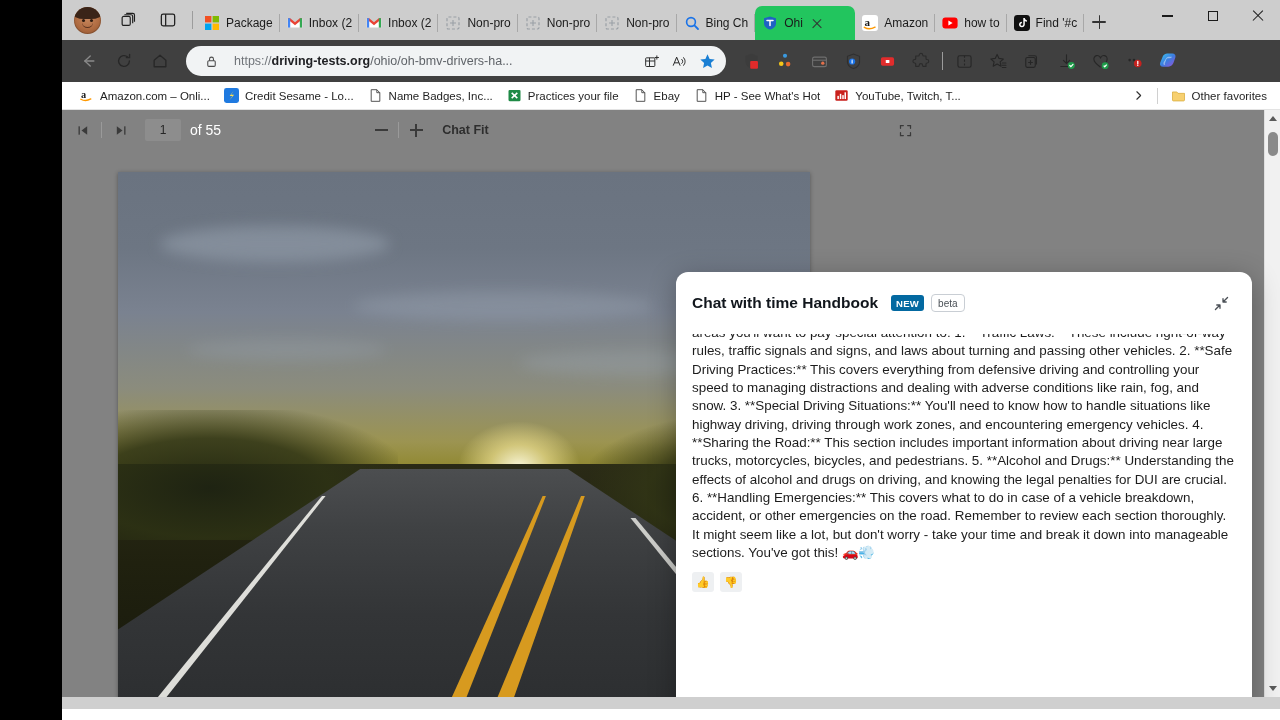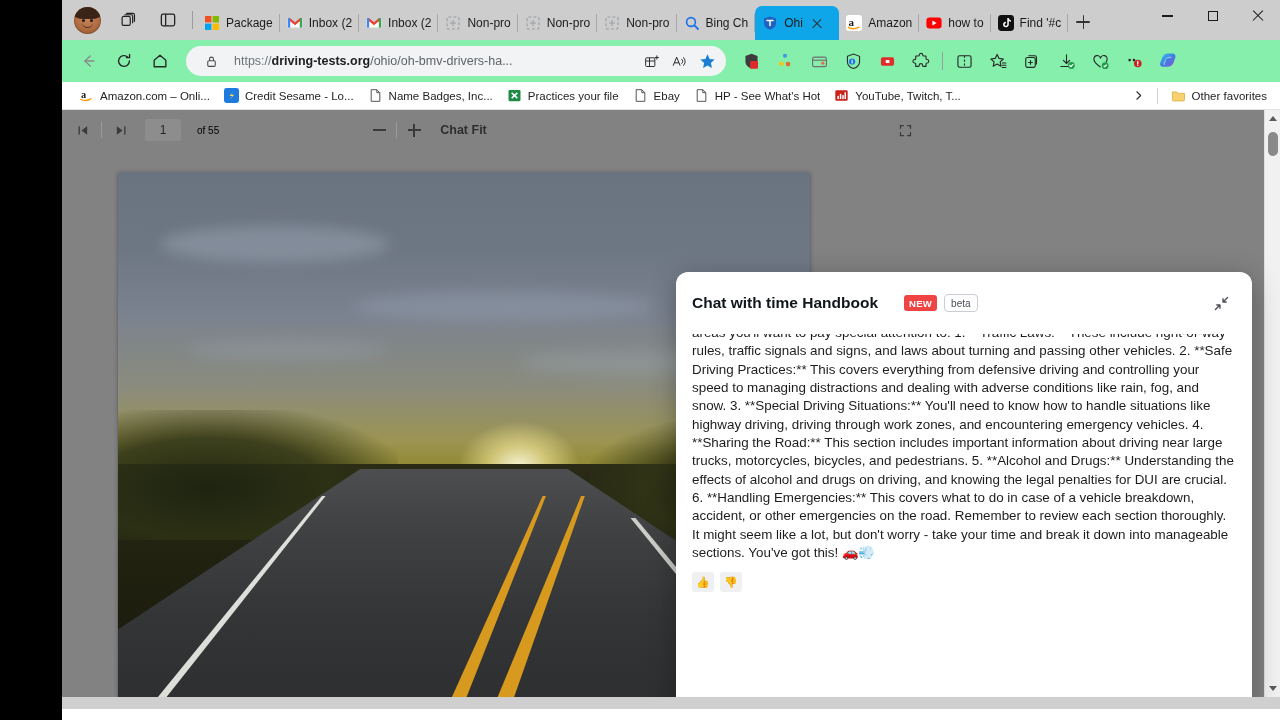--- a/index.html
+++ b/index.html
@@ -61,21 +61,21 @@
     min-width: 0; flex: 0 0 auto;
     font-size: 12px; color: #1b1b1b; position: relative;
     border-radius: 7px 7px 0 0;
   }
   .tab .tab-label {
     white-space: nowrap; overflow: hidden; max-width: 52px; display:block;
   }
   .tab:not(.active)::after {
     content:""; position:absolute; right:0; top:8px; height:18px; width:1px; background:#a8a8a8;
   }
-  .tab.active { background: #0ea5e9; width: 84px; }
+  .tab.active { background: #22c55e; width: 100px; }
   .tab.active::after { display:none; }
   .tab.active .tab-label { max-width: 40px; }
   .favicon { width: 16px; height: 16px; flex: 0 0 16px; display:block; }
   .tab-close {
     width: 16px; height:16px; flex:0 0 16px; position: relative;
   }
   .tab-close::before, .tab-close::after {
     content:""; position:absolute; left:2px; top:7.5px; width:12px; height:1.4px; background:#333;
   }
   .tab-close::before { transform: rotate(45deg); }
@@ -91,21 +91,21 @@
   .wbtn { width:45px; height:32px; display:flex; align-items:center; justify-content:center; }
   .wbtn span { display:block; }
   .w-min { width:11px; height:1.3px; background:#1a1a1a; }
   .w-max { width:10px; height:10px; border:1.3px solid #1a1a1a; }
   .w-cls { width:12px; height:12px; position:relative; }
   .w-cls::before,.w-cls::after{content:"";position:absolute;left:-1px;top:5.3px;width:14px;height:1.3px;background:#1a1a1a;}
   .w-cls::before{transform:rotate(45deg);} .w-cls::after{transform:rotate(-45deg);}
 
   
   #toolbar {
-    height: 42px; background: #86efac; display:flex; align-items:center;
+    height: 42px; background: #404040; display:flex; align-items:center;
     padding: 0 4px 0 8px; gap: 0;
   }
   .tbtn { width:36px;height:32px;display:flex;align-items:center;justify-content:center;flex:0 0 auto;}
   #urlbar {
     flex: 1 1 auto; height: 30px; background: #f1f3f4; border-radius: 15px;
     display:flex; align-items:center; gap: 2px; padding: 0 6px 0 12px;
     margin: 0 8px; min-width: 0; max-width: 540px;
   }
   #url-text {
     flex:1 1 auto; font-size: 12.5px; color:#5f6368; white-space:nowrap;
@@ -137,21 +137,21 @@
     height: 40px; display:flex; align-items:center; color:#3a3a3a; font-size:12.5px;
     padding-left: 6px; position:relative;
   }
   .pbtn { width:30px;height:30px;display:flex;align-items:center;justify-content:center;flex:0 0 auto;}
   .pdiv { width:1px;height:16px;background:#9a9a9a;margin:0 3px; flex:0 0 auto;}
   #pg-input {
     width: 36px; height: 22px; background: #8d8d8d; border:none; color:#262626;
     text-align:center; font-size:12px; font-family:"Liberation Sans",sans-serif;
     border-radius:2px; margin-left:10px;
   }
-  #pg-of { margin-left:16px; color:#000000; font-size:10px;}
+  #pg-of { margin-left:9px; color:#ffffff; font-size:14px;}
   #zoom-group { display:flex; align-items:center; margin-left: 146px; }
   .zbtn { width:28px;height:28px;display:flex;align-items:center;justify-content:center;position:relative;flex:0 0 auto;}
   .zminus { width:13px;height:1.6px;background:#3a3a3a;display:block;}
   .zplus { width:13px;height:13px;position:relative;display:block;}
   .zplus::before{content:"";position:absolute;left:0;top:5.7px;width:13px;height:1.6px;background:#3a3a3a;}
   .zplus::after{content:"";position:absolute;top:0;left:5.7px;height:13px;width:1.6px;background:#3a3a3a;}
   #fit-label { margin-left:12px; font-size:12.5px; font-weight:700; color:#2e2e2e;}
   #fullscreen-btn { position:absolute; right: 360px; top: 5px; width:30px;height:30px;display:flex;align-items:center;justify-content:center;}
 
   
@@ -264,21 +264,21 @@
     position: absolute; right: 28px; top: 162px; width: 576px; height: 508px;
     background: #fff; border-radius: 12px;
     box-shadow: 0 6px 28px rgba(0,0,0,.30);
     display:flex; flex-direction: column; overflow:hidden;
   }
   #chat-header {
     height: 62px; display:flex; align-items:center; padding: 0 18px 0 16px; flex:0 0 auto;
   }
   #chat-title { font-size: 15.5px; font-weight: 700; color:#11161c; }
   #badge-new {
-    margin-left: 26px; background: #ef4444; color:#fff; font-size: 9.5px; font-weight:700;
+    margin-left: 13px; background: #0369a1; color:#fff; font-size: 9.5px; font-weight:700;
     padding: 2.5px 5px; border-radius: 3px; letter-spacing:.3px;
   }
   #badge-beta {
     margin-left: 7px; background:#fff; color:#4a5056; font-size: 10px;
     padding: 2.5px 6px; border-radius: 4px; border: 1px solid #c9ced4;
   }
   #chat-header-spacer { flex:1 1 auto; }
   #minimize-btn { width:26px;height:26px;display:flex;align-items:center;justify-content:center;}
 
   #chat-body {

